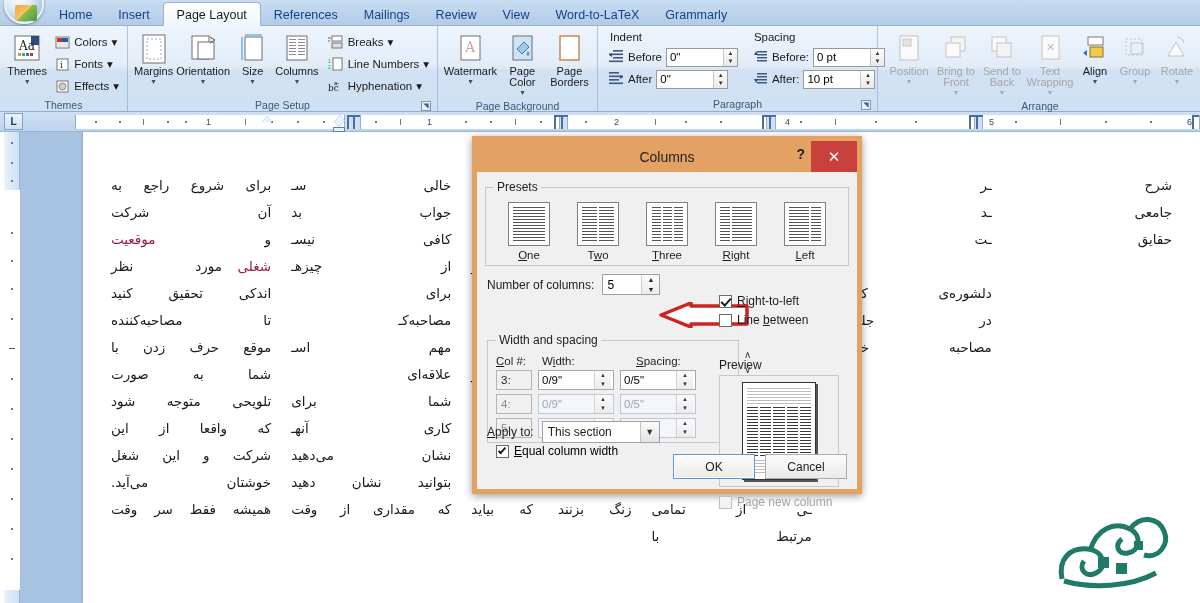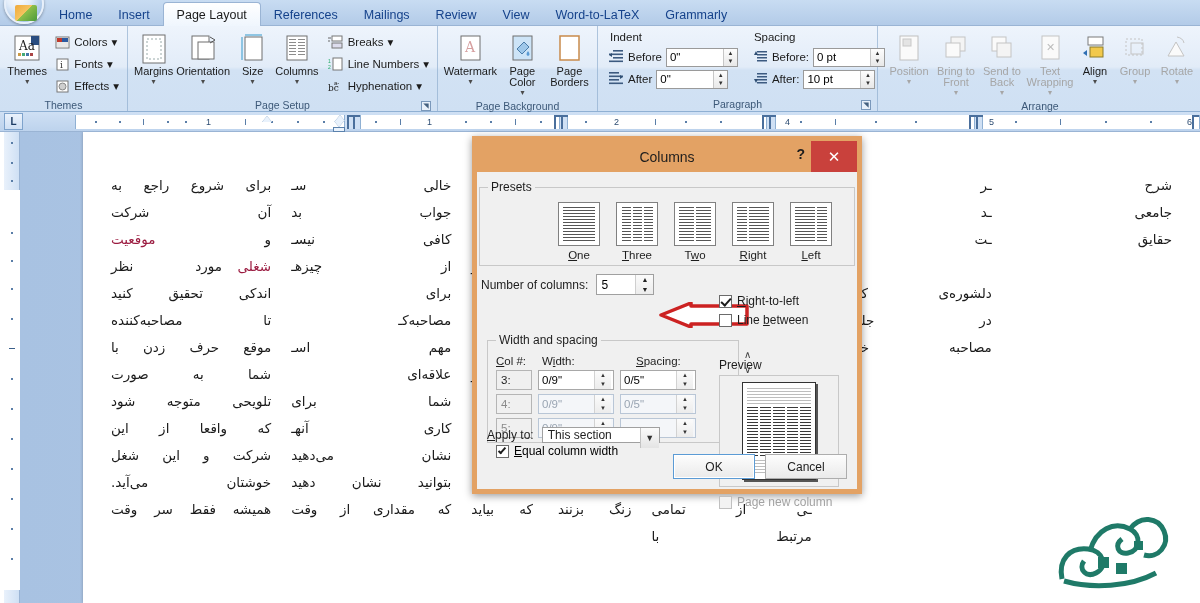--- a/index.html
+++ b/index.html
@@ -183,28 +183,28 @@
   }
   .dlg-title .t { font-size: 14px; color: #1d1d1d; }
   .dlg-title .q {
     position: absolute; right: 52px; top: 5px; font-size: 14px; font-weight: bold; color: #1d1d1d;
     cursor: default;
   }
   .dlg-title .x {
     position: absolute; right: 0; top: 0; width: 46px; height: 31px; background: #c9413c;
     color: #fff; font-size: 15px; line-height: 31px; text-align: center; cursor: default;
   }
-  .dlg-body { position: relative; padding: 8px 2px; height: 317px; background: #f0f0f0; }
+  .dlg-body { position: relative; padding: 8px 8px; height: 317px; background: #f0f0f0; }
 
   fieldset.grp {
     border: 1px solid #c8c8c8; margin: 0; padding: 6px 8px 8px 8px; background: transparent;
   }
   fieldset.grp > legend { font-size: 12px; color: #1d1d1d; padding: 0 3px; }
 
-  .presets { display: flex; justify-content: flex-end; padding: 2px 6px 0 6px; }
+  .presets { display: flex; justify-content: space-between; padding: 2px 6px 0 6px; }
   .preset { width: 58px; display: flex; flex-direction: column; align-items: center; cursor: default; }
   .preset .thumb {
     width: 42px; height: 44px; border: 1px solid #808080; background: #fff;
     display: flex; gap: 2px; padding: 4px 4px; align-items: flex-start; justify-content: center;
   }
   .preset .bar { background: repeating-linear-gradient(#555 0 1px, #fff 1px 3px); }
   .preset .cap { font-size: 11.5px; margin-top: 3px; color: #1d1d1d; }
   .preset .cap u { text-decoration: underline; }
 
   .numrow { display: flex; align-items: center; gap: 8px; margin: 8px 0 4px 2px; }
@@ -270,21 +270,21 @@
     box-shadow: 2px 2px 0 #555; padding: 5px 4px; display: flex; flex-direction: column; gap: 3px;
   }
   .paperprev .tophdr { height: 16px; background: repeating-linear-gradient(#bdbdbd 0 1px, #fff 1px 3px); }
   .paperprev .colzone { flex: 1; display: flex; gap: 2px; }
   .paperprev .colzone .c { flex: 1; background: repeating-linear-gradient(#3a3a3a 0 1px, #fff 1px 3px); }
   .paperprev .botftr { height: 14px; background: repeating-linear-gradient(#bdbdbd 0 1px, #fff 1px 3px); }
 
   .applyrow { position: absolute; left: 10px; bottom: 46px; display: flex; align-items: center; gap: 8px; }
   .applyrow .lbl { font-size: 12px; color: #1d1d1d; }
   .selectbox {
-    width: 118px; height: 16px; border: 1px solid #a0a0a0; background: #fff;
+    width: 118px; height: 22px; border: 1px solid #a0a0a0; background: #fff;
     display: flex; align-items: center; font-size: 12px; padding-left: 5px; color: #1d1d1d;
     position: relative;
   }
   .selectbox .drop {
     position: absolute; right: 0; top: 0; width: 19px; height: 20px;
     background: linear-gradient(#fbfbfb,#e4e4e4); border-left: 1px solid #c3c3c3;
     font-size: 9px; line-height: 20px; text-align: center; color: #333;
   }
   .btnrow { position: absolute; right: 10px; bottom: 10px; display: flex; gap: 10px; }
   .dbtn {
@@ -855,33 +855,33 @@
 
           <div class="preset">
             <div class="thumb">
               <div class="bar" style="width:32px;height:34px"></div>
             </div>
             <div class="cap"><u>O</u>ne</div>
           </div>
 
           <div class="preset">
             <div class="thumb">
+              <div class="bar" style="width:15px;height:34px"></div>
+              <div class="bar" style="width:15px;height:34px"></div>
+            </div>
+            <div class="cap">T<u>w</u>o</div>
+          </div>
+
+          <div class="preset">
+            <div class="thumb">
               <div class="bar" style="width:9px;height:34px"></div>
               <div class="bar" style="width:9px;height:34px"></div>
               <div class="bar" style="width:9px;height:34px"></div>
             </div>
             <div class="cap"><u>T</u>hree</div>
-          </div>
-
-          <div class="preset">
-            <div class="thumb">
-              <div class="bar" style="width:15px;height:34px"></div>
-              <div class="bar" style="width:15px;height:34px"></div>
-            </div>
-            <div class="cap">T<u>w</u>o</div>
           </div>
 
           <div class="preset">
             <div class="thumb">
               <div class="bar" style="width:10px;height:34px"></div>
               <div class="bar" style="width:20px;height:34px"></div>
             </div>
             <div class="cap"><u>R</u>ight</div>
           </div>
 

